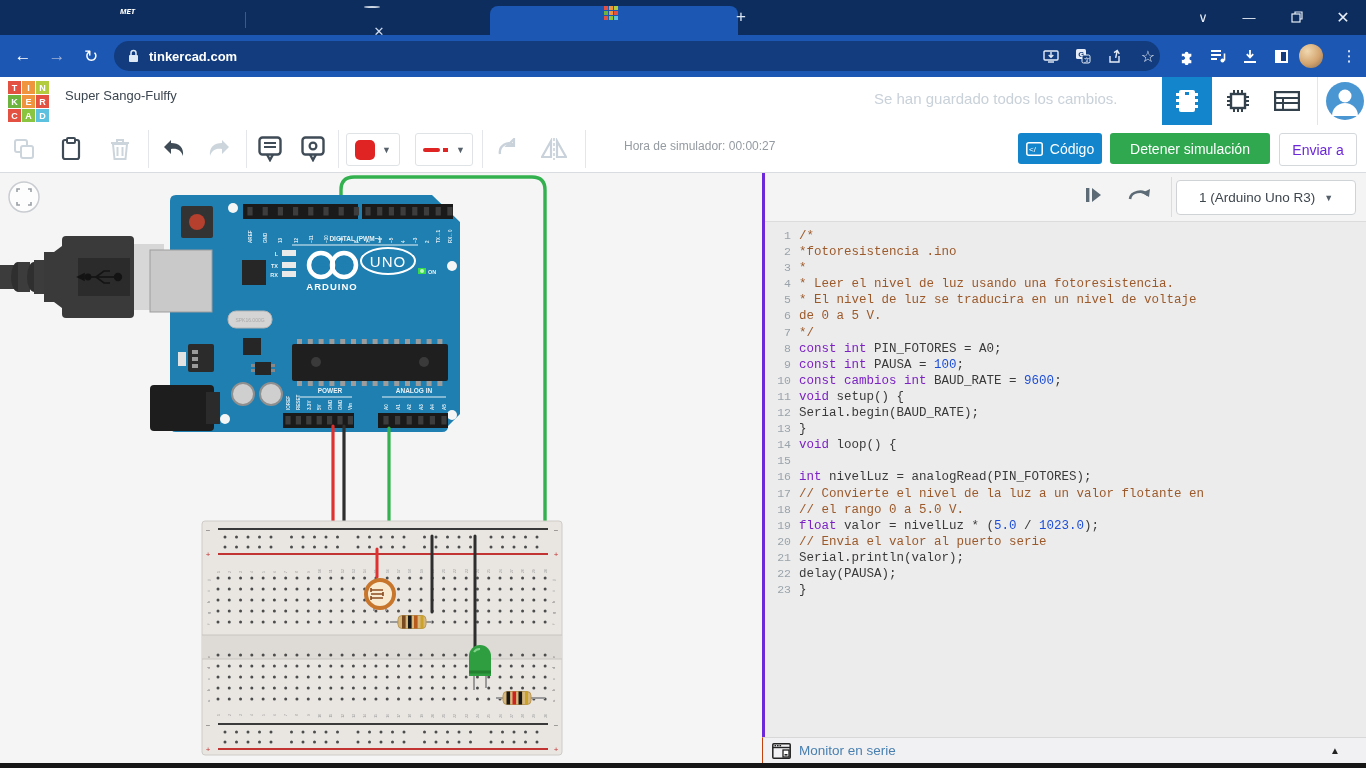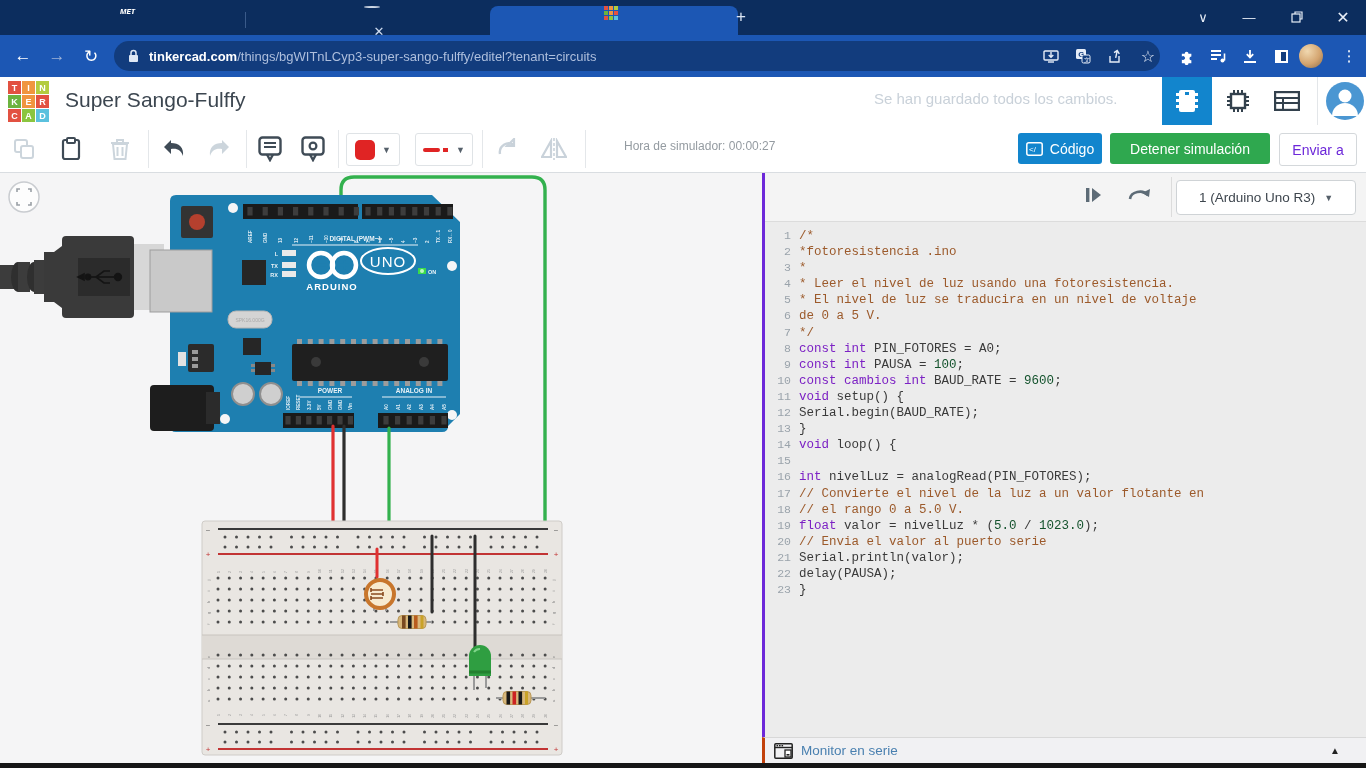--- a/index.html
+++ b/index.html
@@ -19,21 +19,21 @@
   .navic{color:#fff;font-size:17px;width:34px;text-align:center;}
   #urlpill{position:absolute;left:114px;top:41px;width:1046px;height:30px;border-radius:15px;
      background:#123c7d;display:flex;align-items:center;color:#fff;font-size:13px;}
   .pillic{position:absolute;top:41px;height:30px;width:30px;display:flex;align-items:center;justify-content:center;}
   .urlpath{color:#aebfdd;}
   
   #tcheader{left:0;top:77px;width:1366px;height:48px;background:#fff;border-bottom:1px solid #e3e6e9;}
   #tclogo{left:8px;top:81px;width:41px;height:41px;display:grid;grid-template-columns:repeat(3,13px);
      grid-auto-rows:13px;gap:1px;}
   #tclogo span{color:#fff;font-size:9px;font-weight:bold;display:flex;align-items:center;justify-content:center;}
-  #designtitle{left:65px;top:88px;font-size:21px;color:#3c4650;}
+  #designtitle{left:65px;top:88px;font-size:13px;color:#3c4650;}
   #savedmsg{left:874px;top:90px;font-size:15px;color:#c9d1d9;text-align:right;}
   .viewbtn{top:77px;width:50px;height:48px;display:flex;align-items:center;justify-content:center;}
   .viewbtn.active{background:#1285cd;}
   
   #tctoolbar{left:0;top:125px;width:1366px;height:47px;background:#fff;border-bottom:1px solid #d9dde1;}
   .tbic{top:134px;width:32px;height:30px;display:flex;align-items:center;justify-content:center;}
   .tbsep{top:130px;width:1px;height:38px;background:#e4e7ea;}
   .swatchbtn{top:133px;height:31px;border:1px solid #dfe3e6;border-radius:3px;background:#fff;
      display:flex;align-items:center;justify-content:center;gap:7px;}
   .caret{font-size:9px;color:#55606a;}
@@ -47,23 +47,23 @@
   #canvas{left:0;top:173px;width:762px;height:590px;background:#f5f5f6;}
   #rightpanel{left:762px;top:173px;width:604px;height:590px;background:#ececec;border-left:3px solid #6d28d9;box-sizing:border-box;}
   #codeheader{left:0;top:0;width:603px;height:48px;background:#f4f4f4;border-bottom:1px solid #dcdcdc;}
   #boardsel{left:411px;top:7px;width:178px;height:33px;background:#fff;border:1px solid #cfd3d6;
     border-radius:4px;display:flex;align-items:center;justify-content:center;gap:9px;
     font-size:13.5px;color:#3e464e;}
   #codelines{left:0;top:49px;width:603px;height:514px;padding-top:6px;
      font-family:"Liberation Mono",monospace;font-size:12.5px;overflow:hidden;}
   .code-line{display:flex;height:16.1px;line-height:16.1px;white-space:pre;}
   .code-line .ln{width:26px;text-align:right;padding-right:8px;color:#9aa3ab;font-size:11.5px;flex:none;}
-  .tok-c{color:#9c5a2b;} .tok-k{color:#7c21c4;} .tok-n{color:#14532d;text-align:right;} .tok-p{color:#3a3a3a;}
+  .tok-c{color:#9c5a2b;} .tok-k{color:#7c21c4;} .tok-n{color:#1d4ed8;text-align:right;} .tok-p{color:#3a3a3a;}
   #monitorbar{left:762px;top:737px;width:604px;height:26px;background:#f1f1f3;border-top:1px solid #d8d8d8;
-     border-left:3px solid #c2410c;box-sizing:border-box;display:flex;align-items:center;}
+     border-left:1px solid #c2410c;box-sizing:border-box;display:flex;align-items:center;}
   #monitorbar .lbl{color:#4a80b0;font-size:13.5px;margin-left:8px;}
   #monitorbar .up{margin-left:auto;margin-right:26px;font-size:10px;color:#222;}
   #blackstrip{left:0;top:763px;width:1366px;height:5px;background:#161616;}
   svg text{font-family:"Liberation Sans",sans-serif;}
 </style>
 </head>
 <body>
 
 <div class="abs" id="tabstrip">
   <div class="abs tab" style="left:8px;width:230px">
@@ -108,21 +108,20 @@
   <span class="navic" style="margin-left:6px">←</span>
   <span class="navic" style="color:#9fb4d8">→</span>
   <span class="navic">↻</span>
 </div>
 <div id="urlpill">
   <svg width="11" height="14" viewBox="0 0 11 14" style="margin:0 10px 0 14px">
     <rect x="1" y="6" width="9" height="7" rx="1" fill="#dfe8f5"></rect>
       <path d="M3 6V4a2.5 2.5 0 0 1 5 0v2" fill="none" stroke="#dfe8f5" stroke-width="1.5"></path>
   </svg>
   <span style="font-weight:bold">tinkercad.com</span>
-    <span class="urlpath">/things/bgWITnLCyp3-super-sango-fulffy/editel?tenant=circuits</span>
 </div>
 <div class="pillic abs" style="left:1036px">
   <svg width="16" height="15" viewBox="0 0 16 15">
       <rect x="1" y="2" width="14" height="9" rx="1" fill="none" stroke="#e6edf8" stroke-width="1.4"></rect>
       <path d="M8 3v5M5.7 6l2.3 2.3L10.3 6" stroke="#e6edf8" stroke-width="1.4" fill="none"></path>
       <path d="M5 13h6" stroke="#e6edf8" stroke-width="1.4"></path>
     </svg>
 </div>
 <div class="pillic abs" style="left:1068px">
   <svg width="16" height="16" viewBox="0 0 16 16">

